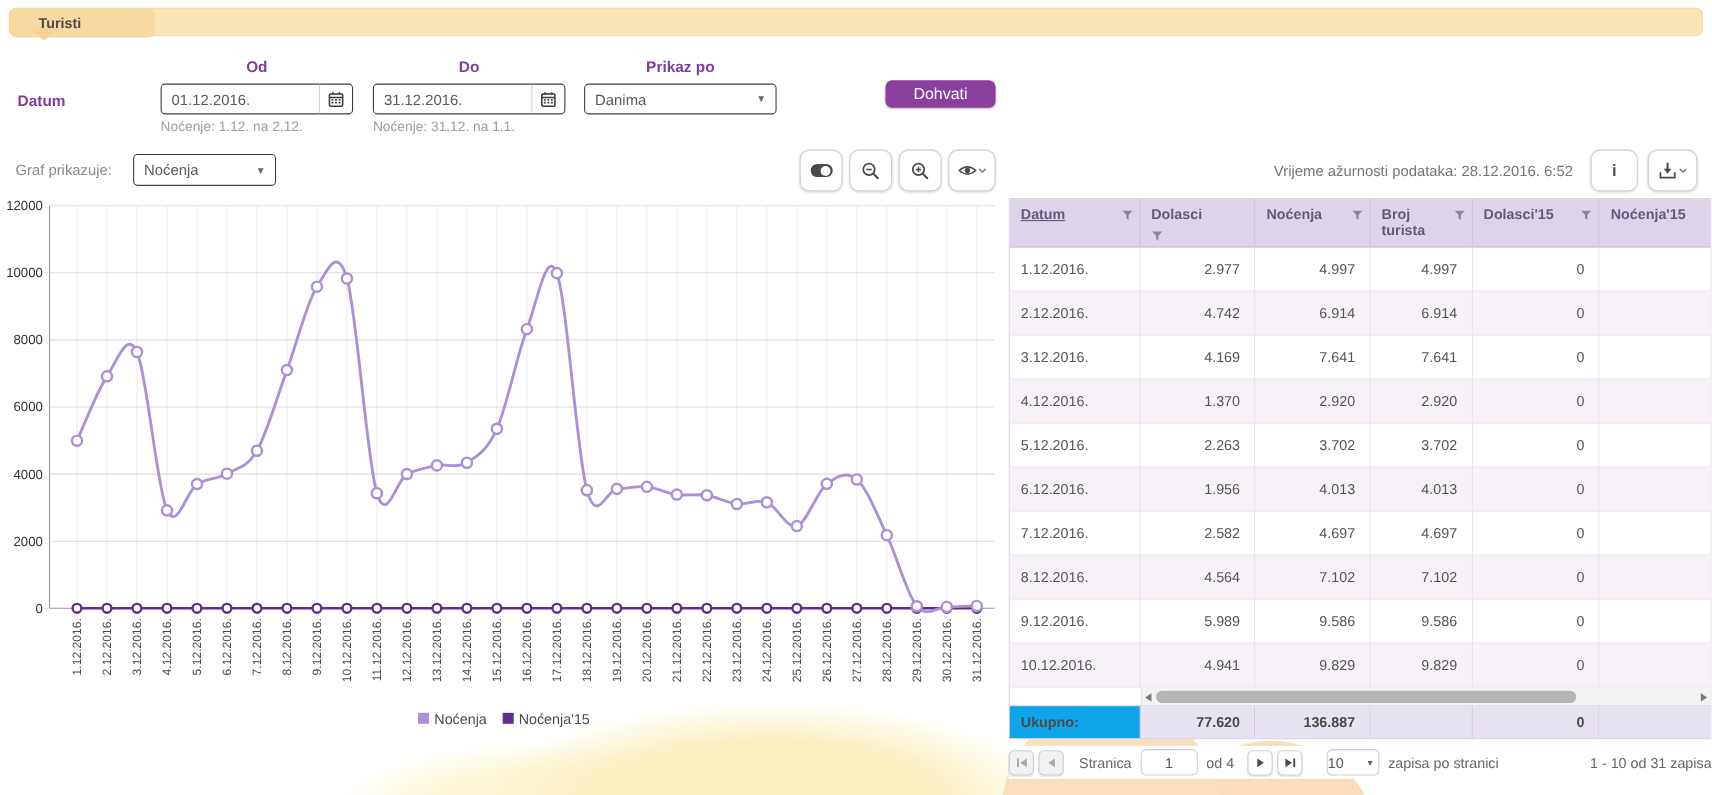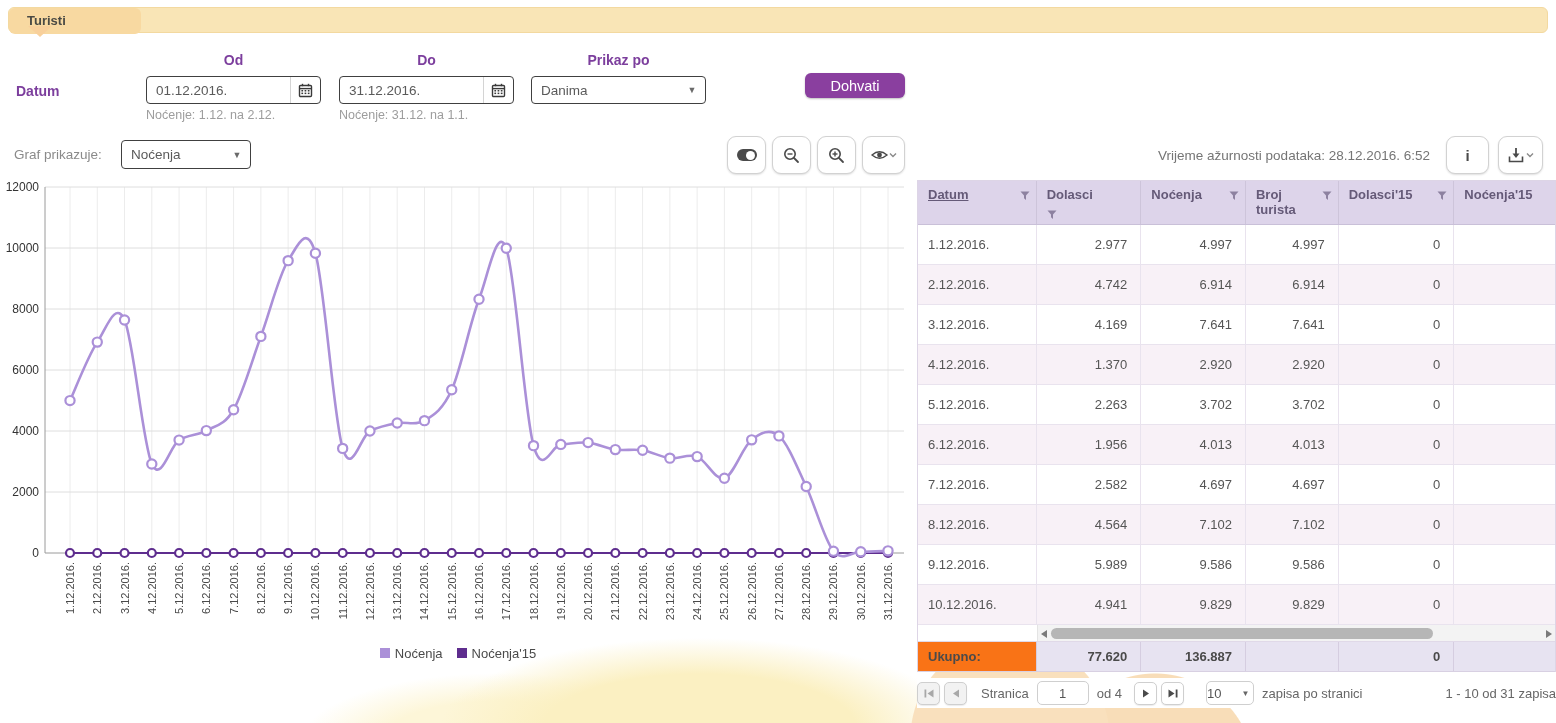--- a/index.html
+++ b/index.html
@@ -12,21 +12,21 @@
       radial-gradient(circle 150px at 1010px 105px, #f9e0bd 0 99px, rgba(249,224,189,0) 100px),
       radial-gradient(circle 130px at 1155px 140px, #f8ddb8 0 99px, rgba(248,221,184,0) 100px),
       radial-gradient(ellipse 260px 90px at 700px 95px, #fbf0c2 0 60%, rgba(251,240,194,0) 100%),
       radial-gradient(ellipse 200px 70px at 500px 110px, #fdf6d8 0 60%, rgba(253,246,216,0) 100%);
   }
 
   
   .topbar { position:absolute; left:8px; top:7px; width:1540px; height:26px;
     background:#f9e5b6; border:1px solid #f3d9a0; border-radius:6px; z-index:2; }
   .tab { position:absolute; left:0; top:0; width:132px; height:26px; background:#f8d9a1;
-    border-radius:6px; line-height:25px; padding-left:18px; font-weight:bold; font-size:13px; color:#4a4a44; }
+    border-radius:6px; line-height:25px; padding-left:26px; font-weight:bold; font-size:13px; color:#4a4a44; }
   .tab-caret { position:absolute; left:28px; top:26px; width:0; height:0;
     border-left:12px solid transparent; border-right:12px solid transparent;
     border-top:11px solid #f8d09b; z-index:2; }
 
   
   .form-label { position:absolute; color:#7c3e9d; font-weight:bold; font-size:14px; z-index:2; }
   .ctr { text-align:center; }
   .input-box { position:absolute; height:28px; background:#fff; border:1px solid #404040;
     border-radius:4px; display:flex; align-items:center; z-index:2; }
   .input-box .txt { flex:1; padding-left:9px; font-size:13.5px; color:#5a5a5a; white-space:nowrap; overflow:hidden; }
@@ -70,21 +70,21 @@
   .c.date { padding-left:10px; }
   .c.num  { justify-content:flex-end; padding-right:13px; }
   .scrollrow { display:flex; height:17px; border-bottom:1px solid #e0d9e8; }
   .scroll-spacer { width:119px; }
   .hscroll { flex:1; background:#f3f3f3; position:relative; border-left:1px solid #e4e4e4; }
   .hs-arrow { position:absolute; top:0; width:12px; height:17px; display:flex; align-items:center; justify-content:center; cursor:pointer; }
   .hs-thumb { position:absolute; left:13px; top:3px; width:382px; height:11px; background:#b6b6b6; border-radius:6px; cursor:pointer; }
   .g-total { display:flex; height:30px; border-bottom:1px solid #d8d0e2; }
   .g-total .c { font-size:13px; font-weight:bold; color:#4a4a4a; background:#e7e3f1;
     border-right:1px solid #d5cde0; display:flex; align-items:center; overflow:hidden; }
-  .g-total .c.first { background:#f97316; padding-left:10px; }
+  .g-total .c.first { background:#0ea5e9; padding-left:10px; }
   .g-total .c:last-child { border-right:none; }
 
   
   .pager { position:absolute; left:917px; top:678px; width:639px; height:30px; display:flex;
     align-items:center; z-index:2; background:#fff; font-size:13px; color:#666; }
   .pg-btn { width:23px; height:23px; border:1px solid #cfcfcf; border-radius:5px; background:#fff;
     display:flex; align-items:center; justify-content:center; margin-right:4px; cursor:pointer;
     box-shadow:0 1px 1px rgba(0,0,0,.08); }
   .pg-btn.disabled { background:#f2f2f2; cursor:default; }
   .pg-input { width:52px; height:24px; border:1px solid #cfcfcf; border-radius:5px; text-align:center;

